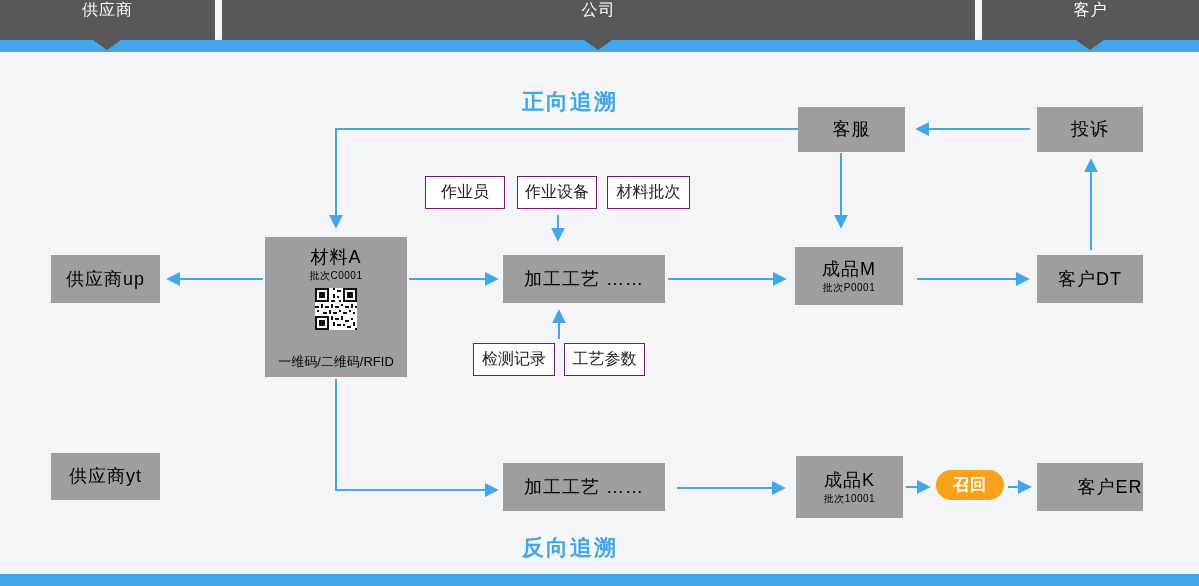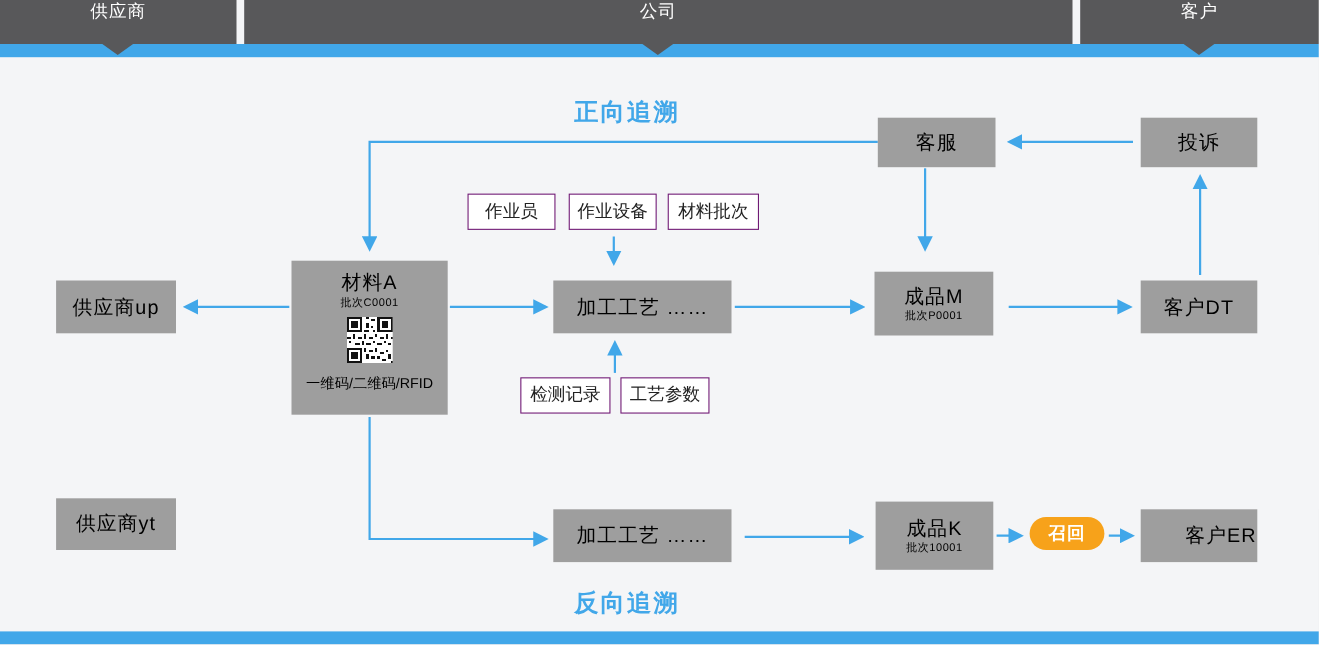--- a/index.html
+++ b/index.html
@@ -75,21 +75,21 @@
   .n-kehuDT { left: 1037px; top: 255px; width: 106px; height: 48px; }
   .n-gys-yt { left: 51px;   top: 453px; width: 109px; height: 47px; }
   .n-jiagong2 { left: 503px; top: 463px; width: 162px; height: 48px; }
   .n-chengpinK{ left: 796px; top: 456px; width: 107px; height: 62px; }
   .n-kehuER { left: 1037px; top: 463px; width: 106px; height: 48px; padding-left: 40px; }
   .n-cailiaoA {
     left: 265px; top: 237px; width: 142px; height: 140px;
     justify-content: flex-start;
     padding-top: 8px;
   }
-  .n-cailiaoA .code-label { font-size: 13px; letter-spacing: 0; margin-top: 10px; }
+  .n-cailiaoA .code-label { font-size: 13px; letter-spacing: 0; margin-top: 23px; }
   .qr-wrap { margin-top: 5px; line-height: 0; }
   
   .wnode {
     position: absolute;
     background: #ffffff;
     border: 1px solid #701a75;
     color: #222222;
     font-size: 16px;
     display: flex; align-items: center; justify-content: center;
     z-index: 3;

